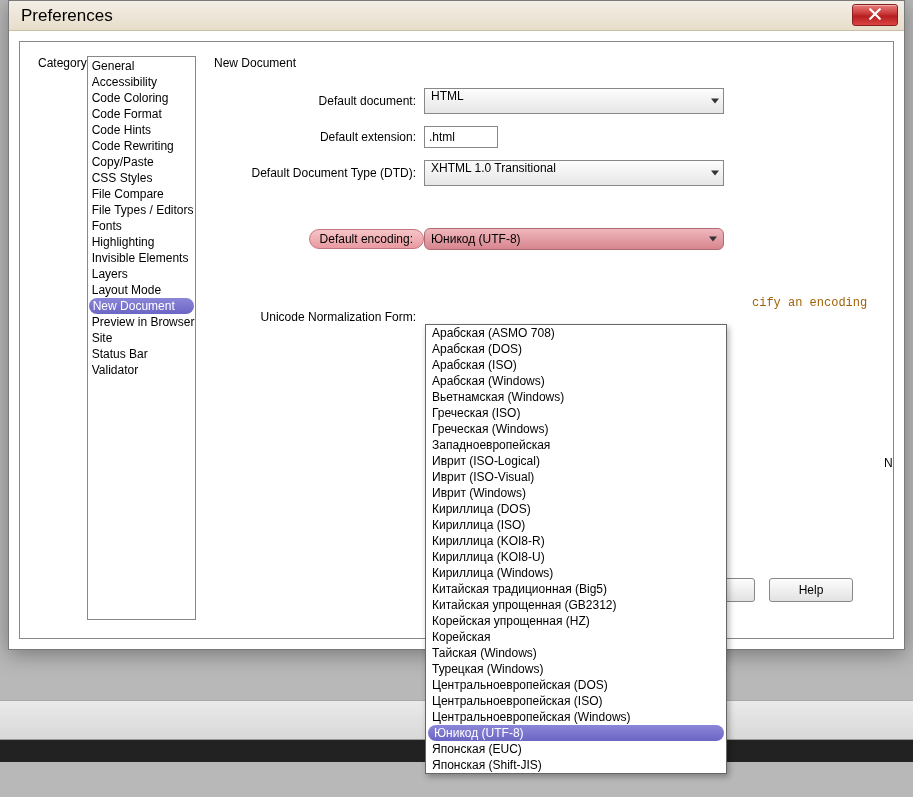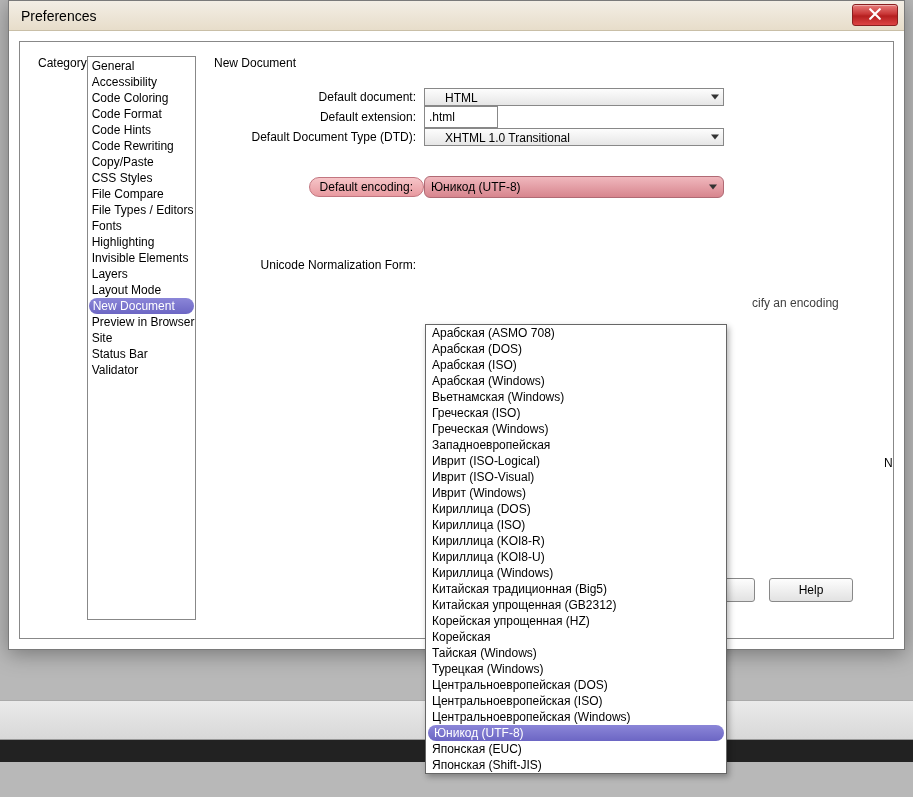--- a/index.html
+++ b/index.html
@@ -24,21 +24,21 @@
   }
   .titlebar {
     height: 30px;
     background: linear-gradient(#f3eee5, #e7ddca);
     border-bottom: 1px solid #c9bfa7;
     display: flex;
     align-items: center;
     padding: 0 0 0 12px;
     position: relative;
   }
-  .titlebar-text { font-size: 14px; color:#000; }
+  .titlebar-text { font-size: 17px; color:#000; }
   .close-btn {
     position: absolute;
     right: 6px; top: 3px;
     width: 46px; height: 22px;
     background: linear-gradient(#e77d7a, #c93636 45%, #b51f1f 55%, #d44);
     border: 1px solid #8a1f1f;
     border-radius: 3px;
     display:flex; align-items:center; justify-content:center;
     color:#fff; font-weight:bold;
     box-shadow: inset 0 1px 0 rgba(255,255,255,.4);
@@ -70,33 +70,34 @@
   .category-list .item.selected {
     background: linear-gradient(#8b86d8, #6c66c4);
     color:#fff;
     border-radius:8px;
     margin:0 1px;
   }
   .right-col { flex:1; position:relative; }
   .section-title { margin-bottom:18px; }
   .form-row {
     display:flex; align-items:center;
+    margin-bottom:12px;
   }
   .form-row .lbl {
     width: 210px;
     text-align:right;
     padding-right:8px;
   }
   .select {
     flex:0 0 300px;
-    height:18px;
+    height:26px;
     border:1px solid #888;
     background:linear-gradient(#fdfdfd,#e6e6e6);
-    display:flex; align-items:flex-end;
-    padding:0 20px 0 20px;
+    display:flex; align-items:flex-start;
+    padding:0 20px 0 6px;
     position:relative;
     cursor:default;
   }
   .select.wide { flex:0 0 300px; }
   .select .arrow {
     position:absolute; right:4px; top:50%; transform:translateY(-50%);
     width:0;height:0;border-left:4px solid transparent;border-right:4px solid transparent;border-top:5px solid #333;
   }
   .textfield {
     width:74px; height:22px;
@@ -128,21 +129,22 @@
     cursor:default;
   }
   .encoding-select .arrow {
     position:absolute; right:6px; top:50%; transform:translateY(-50%);
     width:0;height:0;border-left:4px solid transparent;border-right:4px solid transparent;border-top:5px solid #333;
   }
   .hint-right {
     position:absolute;
     left:538px;
     top:240px;
-    color:#404040;
+    color:#a16207;
+    font-family:Liberation Mono, monospace;
   }
   .hint-right2 {
     position:absolute;
     left:670px;
     top:400px;
   }
   .buttons {
     position:absolute;
     right:22px; bottom:18px;
     display:flex; gap:14px;

